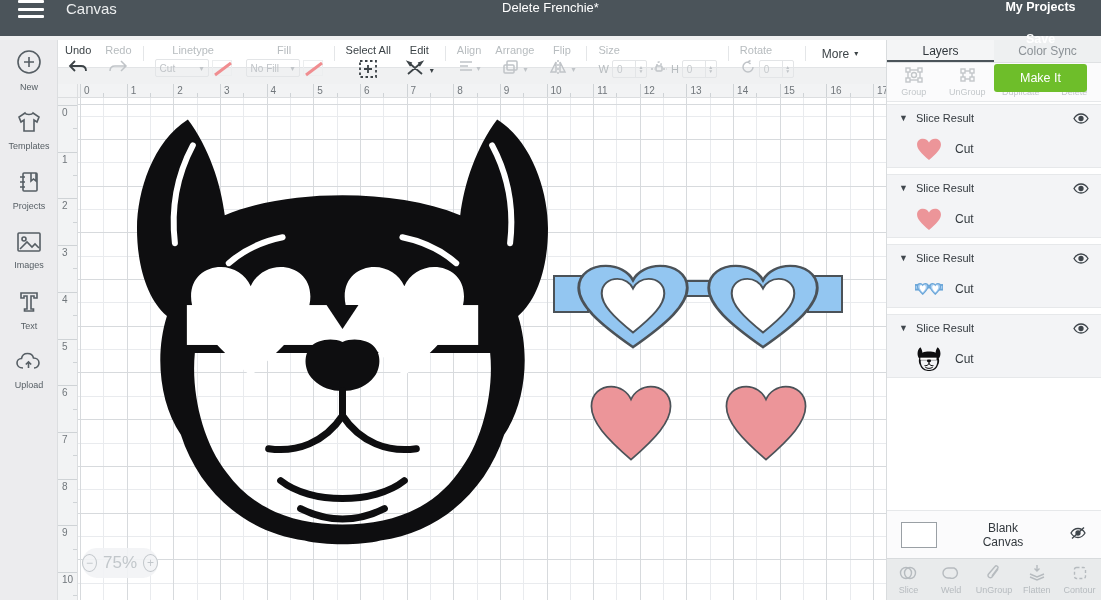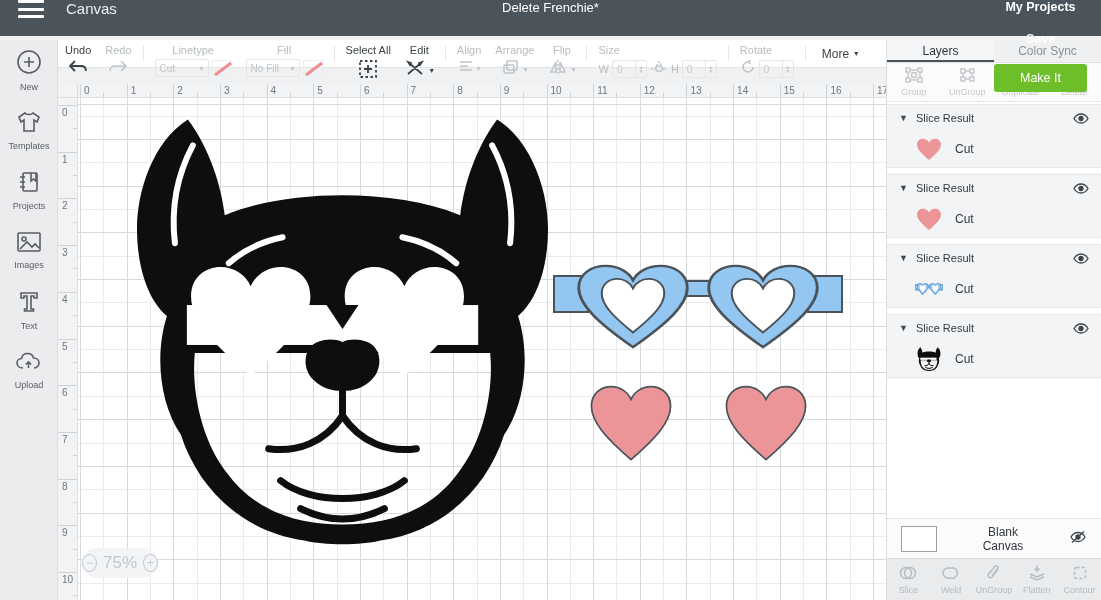--- a/index.html
+++ b/index.html
@@ -93,21 +93,21 @@
   .pact span { font-size:9px; color:#c3c7ca; }
   #layer-list { flex:1; overflow:hidden; padding-top:2px; background:#fff; }
   .lgroup { background:#f3f4f6; border-top:1px solid #e6e8ea; border-bottom:1px solid #e6e8ea; margin-bottom:6px; }
   .lg-head { height:26px; display:flex; align-items:center; padding:0 12px; cursor:pointer; }
   .lg-caret { font-size:9px; color:#40474d; margin-right:8px; }
   .lg-title { font-size:11px; color:#33393e; flex:1; }
   .lg-eye { cursor:pointer; display:flex; }
   .lrow { height:36px; display:flex; align-items:center; padding-left:28px; gap:12px; cursor:pointer; }
   .lthumb { width:28px; height:24px; display:flex; align-items:center; justify-content:center; }
   .lrow span { font-size:12px; color:#33393e; }
-  #blank-row { height:40px; border-top:1px solid #e6e8ea; background:#fbfbfc; display:flex;
+  #blank-row { height:48px; border-top:1px solid #e6e8ea; background:#fbfbfc; display:flex;
     align-items:center; padding:0 14px;gap:31px; }
   #blank-swatch { width:36px; height:26px; background:#fff; border:1px solid #9aa0a5; cursor:pointer; }
   #blank-label { flex:1; text-align:center; font-size:12px; color:#33393e; }
   #bottom-tools { height:42px; background:#e9ebec; border-top:1px solid #d8dbdd; display:flex; }
   .btool { flex:1; display:flex; flex-direction:column; align-items:center; justify-content:center; gap:2px; cursor:default; }
   .btool svg { stroke:#b6bbbf; fill:none; stroke-width:1.4; }
   .btool span { font-size:9px; color:#b6bbbf; }
 </style>
 </head>
 <body>

